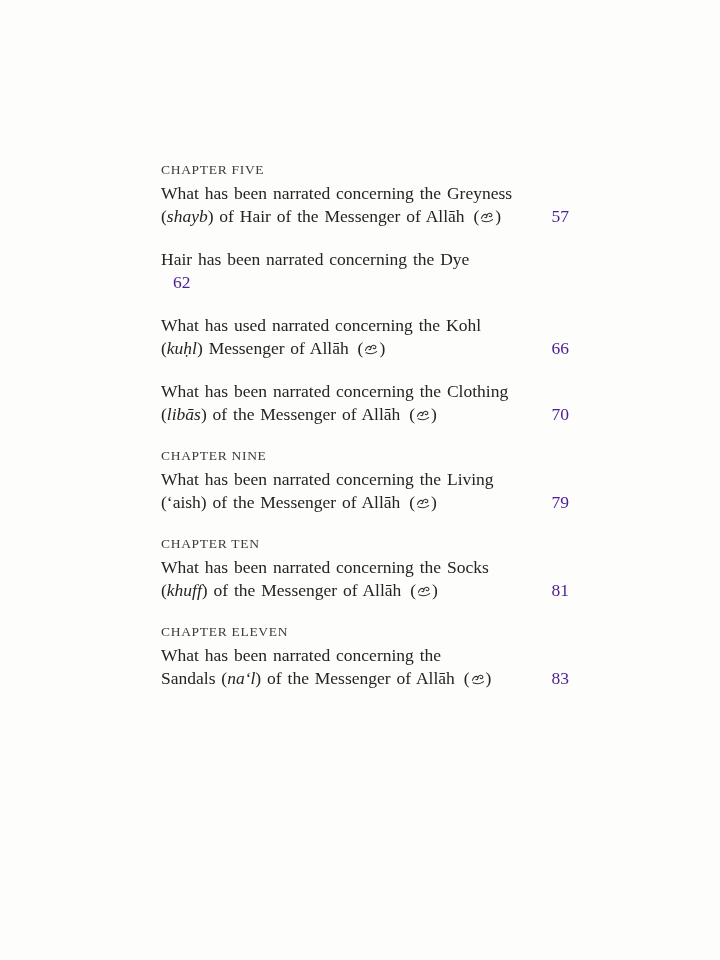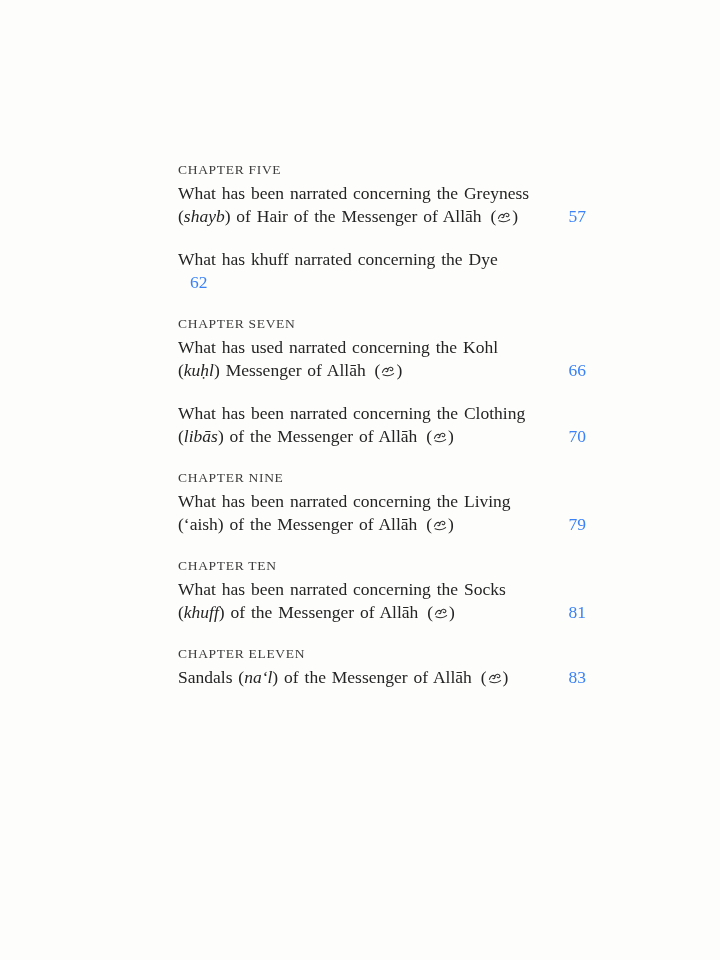--- a/index.html
+++ b/index.html
@@ -11,21 +11,21 @@
     position: relative;
     width: 720px;
     height: 960px;
     background: #fdfdfb;
     font-family: "Liberation Serif", "DejaVu Serif", serif;
     color: #1f1f1f;
     overflow: hidden;
   }
   .toc {
     position: absolute;
-    left: 178px;
+    left: 161px;
     top: 160px;
     width: 408px;
   }
   .entry {
     margin-bottom: 20px;
   }
   .entry-heading {
     font-size: 13.5px;
     line-height: 20px;
     letter-spacing: 0.7px;
@@ -53,21 +53,21 @@
     white-space: nowrap;
     margin-left: 3px;
   }
   .honorific-glyph {
     display: inline-block;
     vertical-align: -1px;
     margin: 0 1px;
   }
   .page-number {
     font-size: 17.5px;
-    color: #3b82f6;
+    color: #4c1d95;
     padding-left: 12px;
   }
 </style>
 </head>
 <body>
 
 <div class="page">
   <div class="toc" id="toc-list">
   <section class="entry">
     <div class="entry-heading">CHAPTER FIVE</div>
@@ -80,28 +80,27 @@
               <path d="M10 5.5 C 11.5 2, 15.5 2, 16.8 4.5 C 17.8 7, 14.5 8.5, 13.2 6.8"></path>
               <path d="M3 13.2 C 8 15.2, 14 15, 18 11.8"></path>
             </g>
           </svg><span>)</span></span>
       </span>
       <span class="page-number">57</span>
     </div>
   </section>
 
   <section class="entry">
-    <div class="entry-line">What has khuff narrated concerning the Dye</div>
+    <div class="entry-line">Hair has been narrated concerning the Dye</div>
     <div class="entry-line entry-line2">
       <span class="page-number">62</span>
     </div>
   </section>
 
   <section class="entry">
-    <div class="entry-heading">CHAPTER SEVEN</div>
     <div class="entry-line">What has used narrated concerning the Kohl</div>
     <div class="entry-line entry-line2">
       <span class="line2-text"><span>(</span><span class="term term-italic">kuḥl</span><span>) Messenger of Allāh</span>
         <span class="honorific" title="ﷺ"><span>(</span><svg class="honorific-glyph" width="14" height="12" viewBox="0 0 20 16" aria-hidden="true">
             <g fill="none" stroke="#2b2b2b" stroke-width="1.5" stroke-linecap="round">
               <path d="M2 10 C 3.5 4.5, 7.5 3, 9.5 5.5 C 10.8 7.5, 9 9.5, 7 8.8"></path>
               <path d="M10 5.5 C 11.5 2, 15.5 2, 16.8 4.5 C 17.8 7, 14.5 8.5, 13.2 6.8"></path>
               <path d="M3 13.2 C 8 15.2, 14 15, 18 11.8"></path>
             </g>
           </svg><span>)</span></span>
@@ -155,20 +154,21 @@
               <path d="M3 13.2 C 8 15.2, 14 15, 18 11.8"></path>
             </g>
           </svg><span>)</span></span>
       </span>
       <span class="page-number">81</span>
     </div>
   </section>
 
   <section class="entry">
     <div class="entry-heading">CHAPTER ELEVEN</div>
+    <div class="entry-line">What has been narrated concerning the</div>
     <div class="entry-line entry-line2">
       <span class="line2-text"><span>Sandals (</span><span class="term term-italic">na‘l</span><span>) of the Messenger of Allāh</span>
         <span class="honorific" title="ﷺ"><span>(</span><svg class="honorific-glyph" width="14" height="12" viewBox="0 0 20 16" aria-hidden="true">
             <g fill="none" stroke="#2b2b2b" stroke-width="1.5" stroke-linecap="round">
               <path d="M2 10 C 3.5 4.5, 7.5 3, 9.5 5.5 C 10.8 7.5, 9 9.5, 7 8.8"></path>
               <path d="M10 5.5 C 11.5 2, 15.5 2, 16.8 4.5 C 17.8 7, 14.5 8.5, 13.2 6.8"></path>
               <path d="M3 13.2 C 8 15.2, 14 15, 18 11.8"></path>
             </g>
           </svg><span>)</span></span>
       </span>

